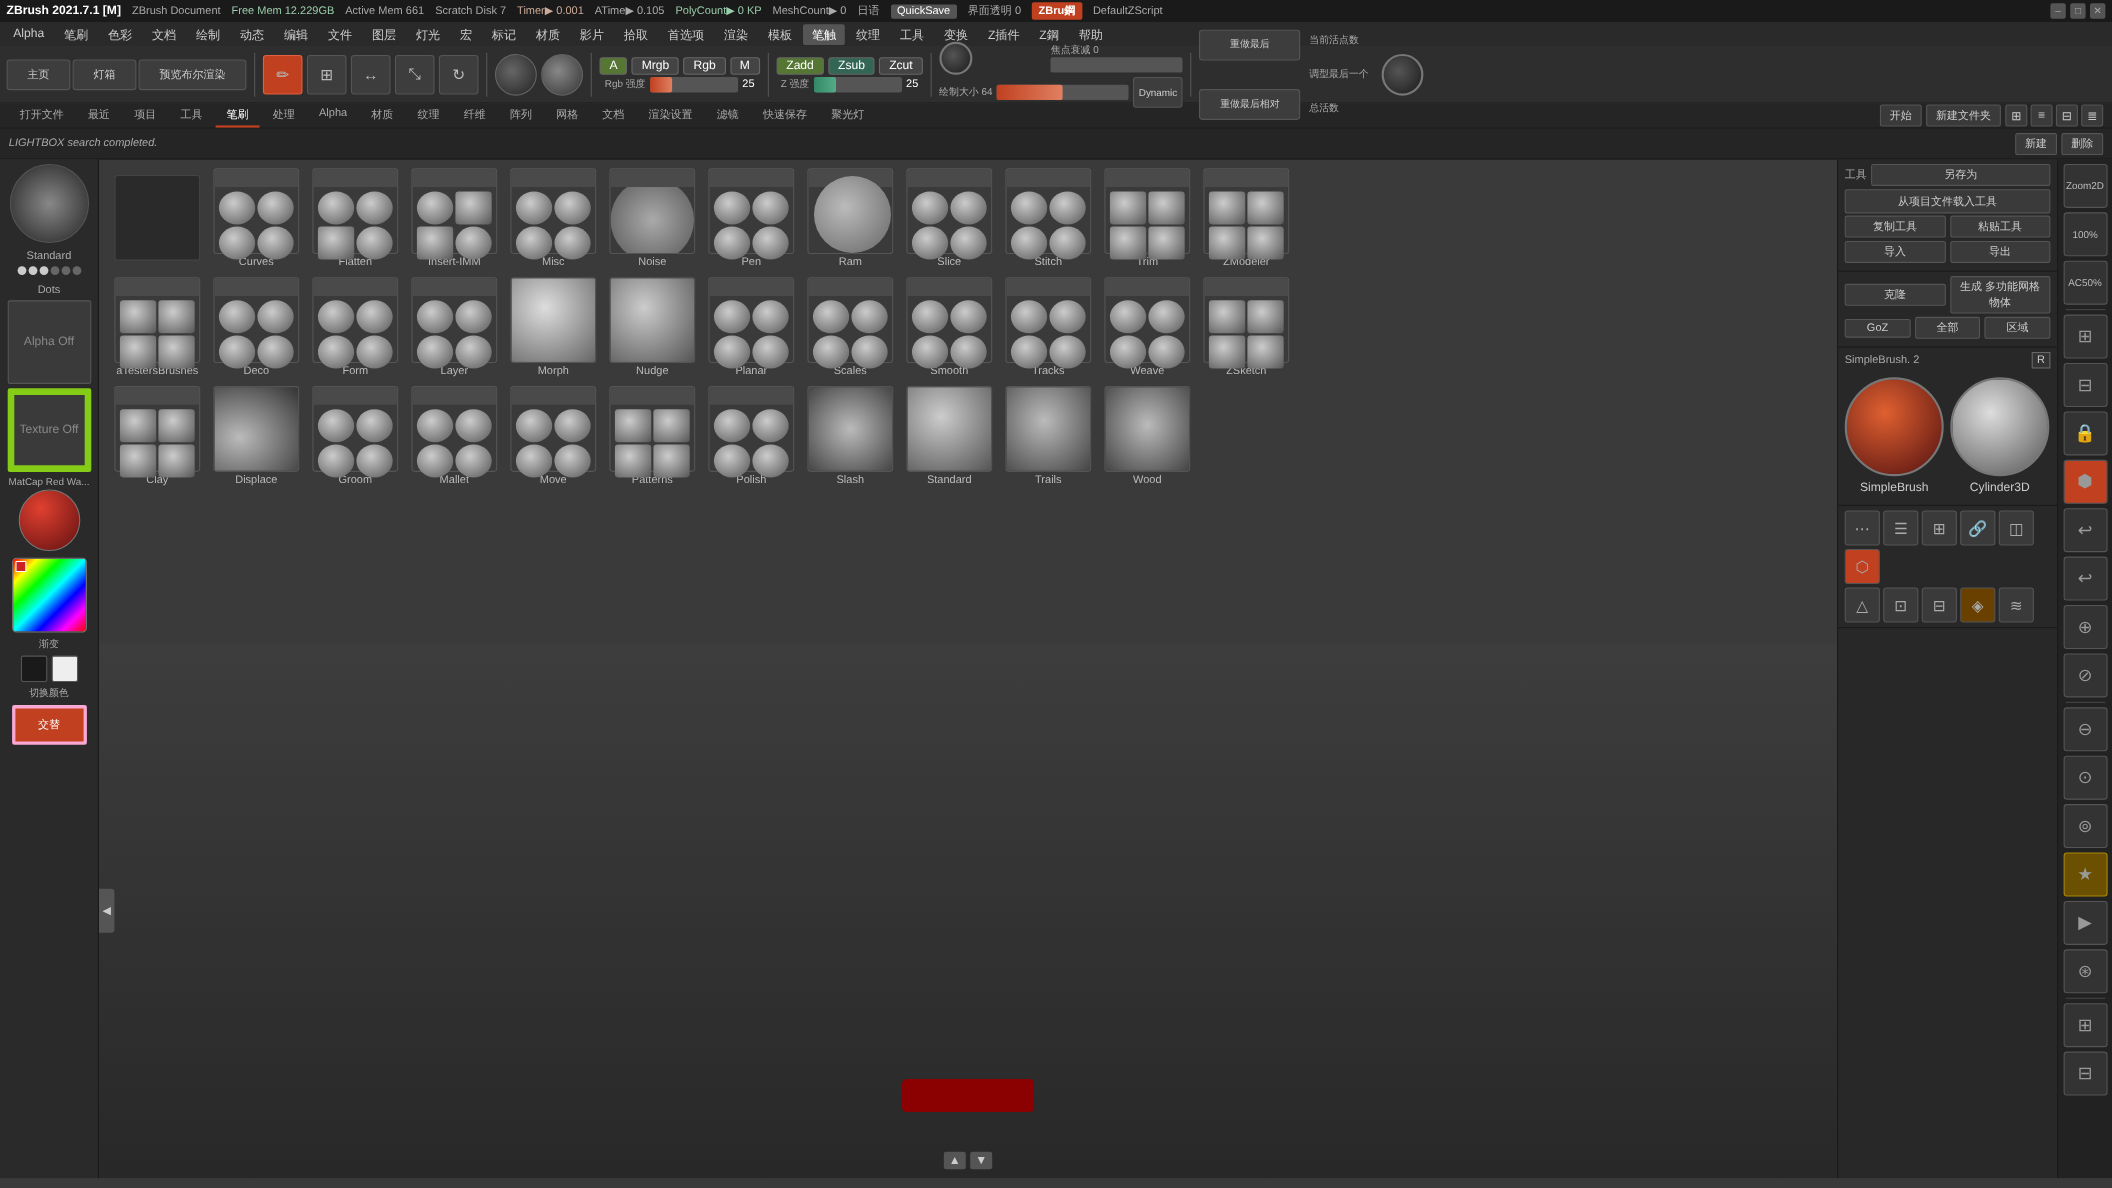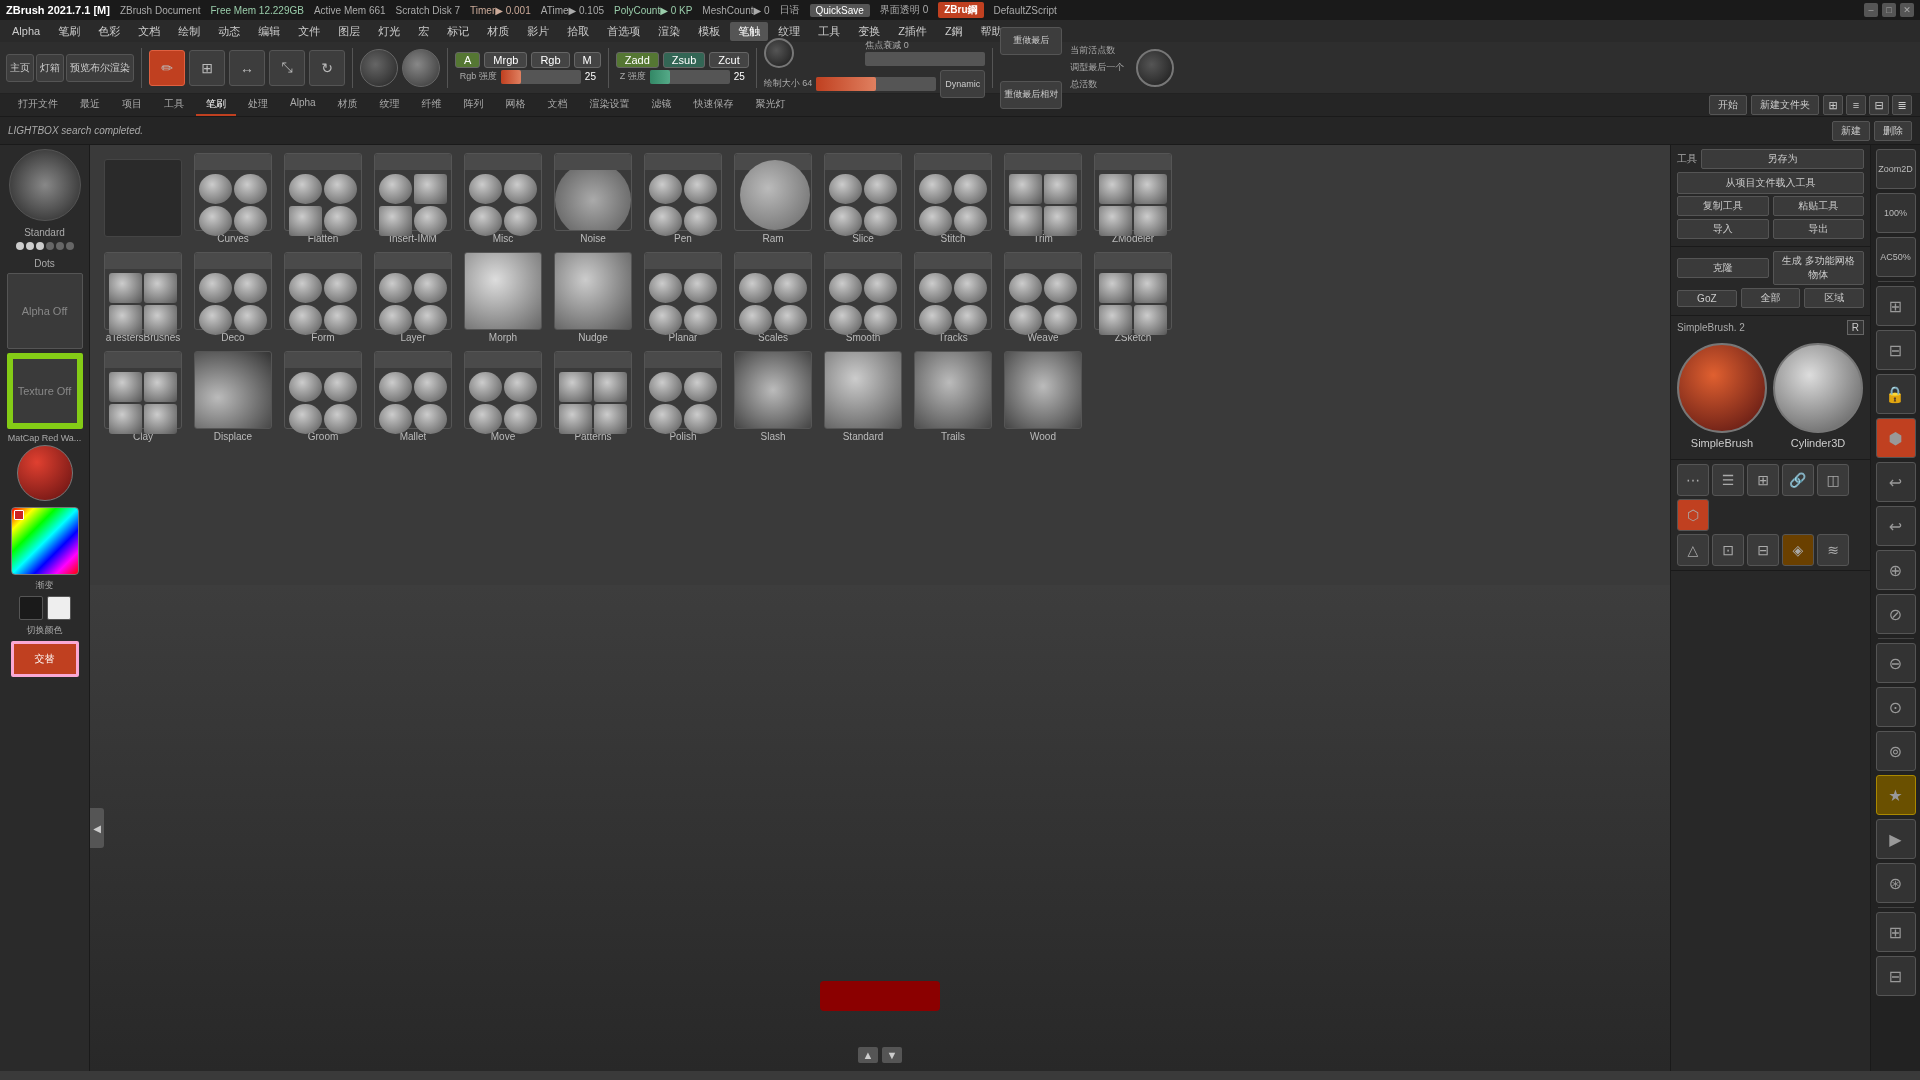--- a/index.html
+++ b/index.html
@@ -59,21 +59,21 @@
       align-items: center;
       padding: 0 6px;
       gap: 4px;
       border-bottom: 1px solid #222;
     }
     .tb-btn {
       background: #3d3d3d;
       border: 1px solid #555;
       border-radius: 3px;
       color: #ccc;
-      padding: 2px 3px;
+      padding: 2px 18px;
       font-size: 10px;
       cursor: pointer;
       height: 28px;
       display: flex;
       align-items: center;
       justify-content: center;
     }
     .tb-btn-group { display: flex; gap: 2px; align-items: center; }
     .tb-icon-btn {
       width: 36px;
@@ -571,21 +571,21 @@
         <div class="tb-slider-fill" style="width:50%;"></div>
       </div>
       <div class="tb-btn" style="font-size:9px;padding:1px 4px;">Dynamic</div>
     </div>
   </div>
   <div class="tb-separator"></div>
   <div style="display:flex; flex-direction:column; gap:2px;">
     <div class="tb-btn" style="font-size:9px;">重做最后</div>
     <div class="tb-btn" style="font-size:9px;margin-top:24px;">重做最后相对</div>
   </div>
-  <div style="display:flex; flex-direction:column; gap:4px; margin-left:4px;">
+  <div style="display:flex; flex-direction:column; gap:18px; margin-left:4px;">
     <span class="tb-label">当前活点数</span>
     <span class="tb-label">调型最后一个</span>
     <span class="tb-label">总活数</span>
   </div>
   <div class="tb-dial" style="margin-left:8px;"></div>
 </div>
 
 <div class="lightbox-nav-tabs">
   <div class="lb-tab">打开文件</div>
   <div class="lb-tab">最近</div>

